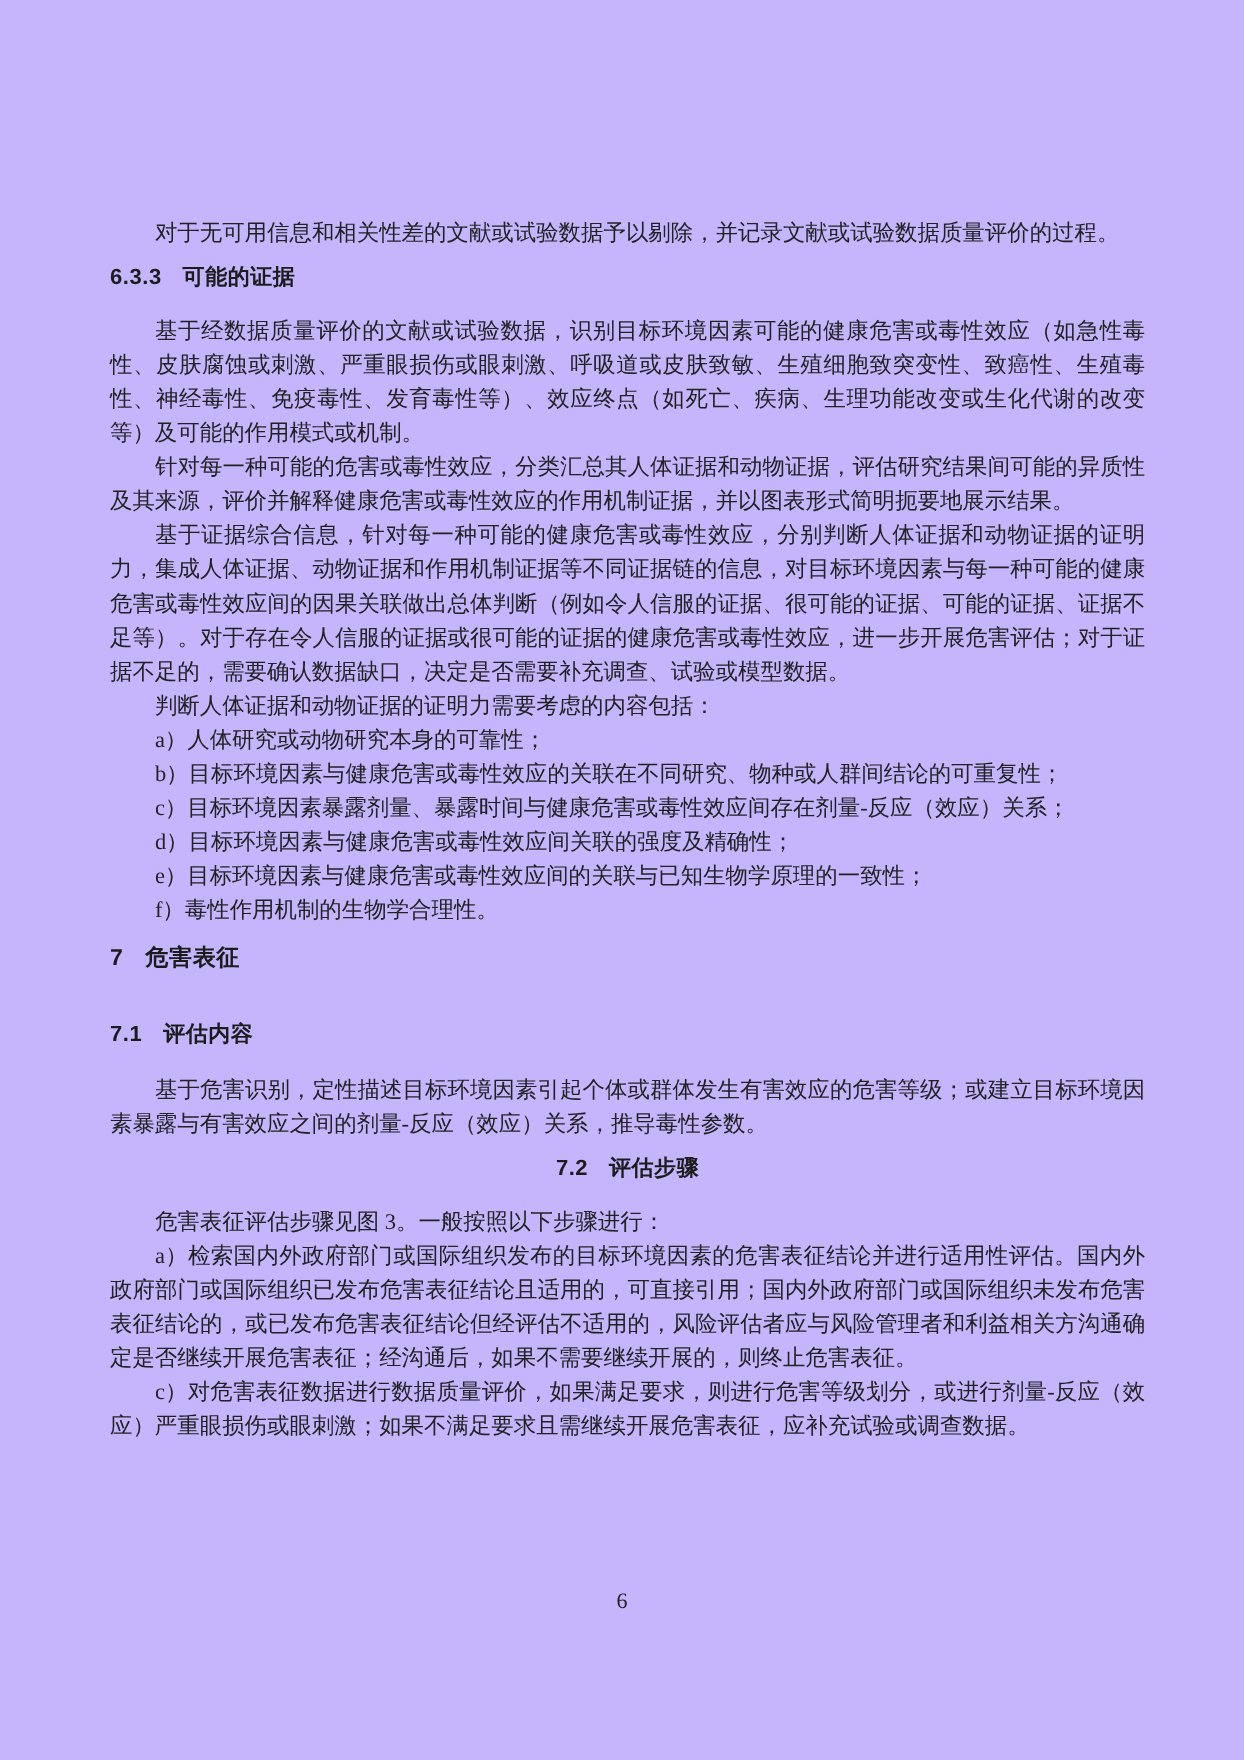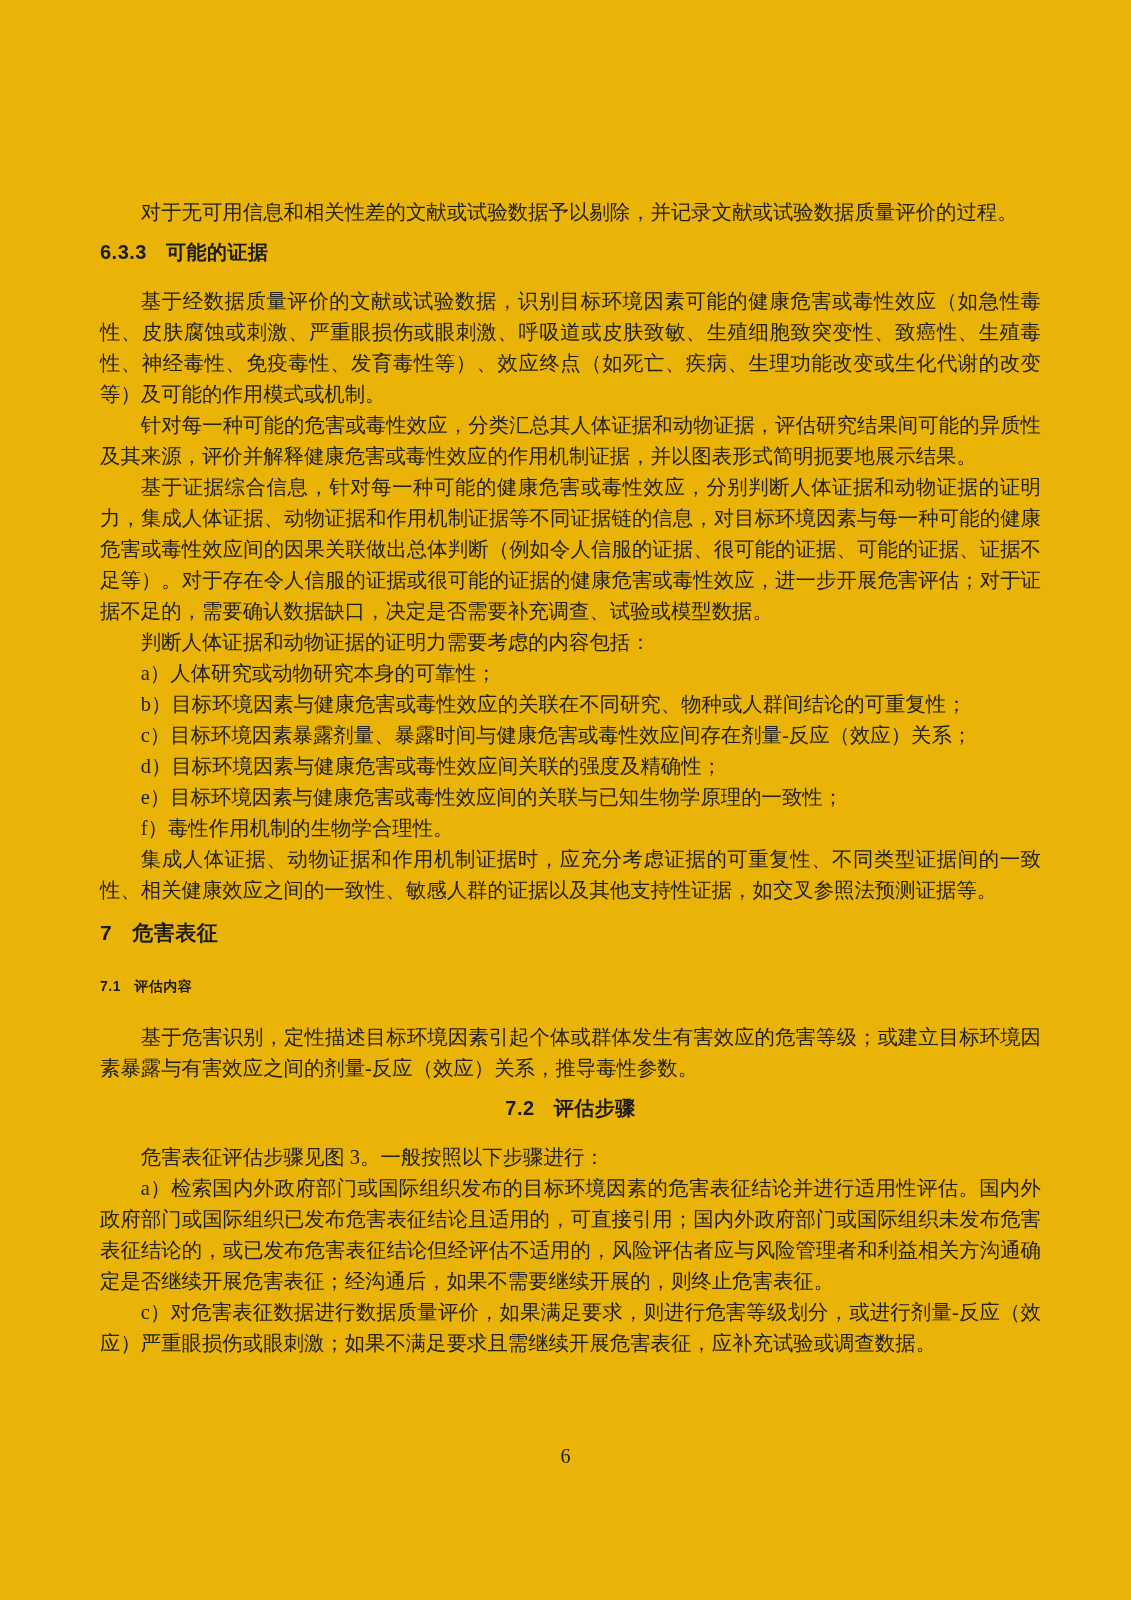--- a/index.html
+++ b/index.html
@@ -6,21 +6,21 @@
   html, body { background: #ffffff; }
   body {
     width: 1131px; height: 1600px;
     font-family: "Liberation Serif", "DejaVu Serif", serif;
     color: #1d1d1d;
     position: relative;
     overflow: hidden;
   }
   .page {
     position: absolute; inset: 0;
-    background: #eab308;
+    background: #c4b5fd;
   }
   .content {
     position: absolute;
     left: 100px; top: 197px;
     width: 941px;
   }
   p.body {
     font-family: "Liberation Serif", "DejaVu Serif", serif;
     font-size: 20.4px;
     line-height: 31px;
@@ -36,21 +36,21 @@
     letter-spacing: 0.5px;
   }
   .h-num {
     display: inline-block;
     margin-right: 0.95em;
     letter-spacing: 0.5px;
   }
   .h-sub  { font-size: 20px; line-height: 24px; margin: 12px 0 22px; }
   .h-sub2 { font-size: 20px; line-height: 24px; margin: 12px 0 16px; }
   .h-chapter { font-size: 21px; line-height: 26px; margin: 14px 0 0; }
-  .h-section-first { font-size: 14px; line-height: 24px; margin: 28px 0 24px; }
+  .h-section-first { font-size: 20px; line-height: 24px; margin: 44px 0 24px; }
   .h-section { font-size: 20px; line-height: 24px; margin: 12px 0 22px; text-align: center; }
   .page-footer {
     position: absolute;
     left: 0; right: 0; top: 1445px;
     text-align: center;
   }
   .page-num {
     font-family: "Liberation Serif", "DejaVu Serif", serif;
     font-size: 20px;
     color: #222222;
@@ -73,21 +73,20 @@
     <p class="body indent">基于证据综合信息，针对每一种可能的健康危害或毒性效应，分别判断人体证据和动物证据的证明力，集成人体证据、动物证据和作用机制证据等不同证据链的信息，对目标环境因素与每一种可能的健康危害或毒性效应间的因果关联做出总体判断（例如令人信服的证据、很可能的证据、可能的证据、证据不足等）。对于存在令人信服的证据或很可能的证据的健康危害或毒性效应，进一步开展危害评估；对于证据不足的，需要确认数据缺口，决定是否需要补充调查、试验或模型数据。</p>
     <p class="body indent">判断人体证据和动物证据的证明力需要考虑的内容包括：</p>
 
     <p class="body indent">a）人体研究或动物研究本身的可靠性；</p>
     <p class="body indent">b）目标环境因素与健康危害或毒性效应的关联在不同研究、物种或人群间结论的可重复性；</p>
     <p class="body indent">c）目标环境因素暴露剂量、暴露时间与健康危害或毒性效应间存在剂量-反应（效应）关系；</p>
     <p class="body indent">d）目标环境因素与健康危害或毒性效应间关联的强度及精确性；</p>
     <p class="body indent">e）目标环境因素与健康危害或毒性效应间的关联与已知生物学原理的一致性；</p>
     <p class="body indent">f）毒性作用机制的生物学合理性。</p>
 
-    <p class="body indent">集成人体证据、动物证据和作用机制证据时，应充分考虑证据的可重复性、不同类型证据间的一致性、相关健康效应之间的一致性、敏感人群的证据以及其他支持性证据，如交叉参照法预测证据等。</p>
 
     <h2 class="heading h-chapter"><span class="h-num">7</span><span>危害表征</span></h2>
 
     <h3 class="heading h-section-first"><span class="h-num">7.1</span><span>评估内容</span></h3>
 
     <p class="body indent">基于危害识别，定性描述目标环境因素引起个体或群体发生有害效应的危害等级；或建立目标环境因素暴露与有害效应之间的剂量-反应（效应）关系，推导毒性参数。</p>
 
     <h3 class="heading h-section"><span class="h-num">7.2</span><span>评估步骤</span></h3>
 
     <p class="body indent">危害表征评估步骤见图 3。一般按照以下步骤进行：</p>

